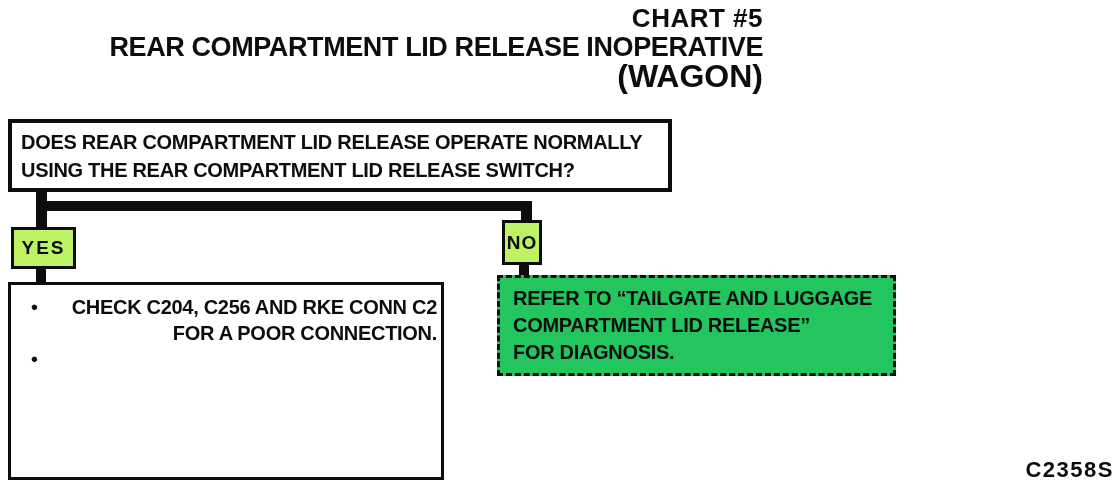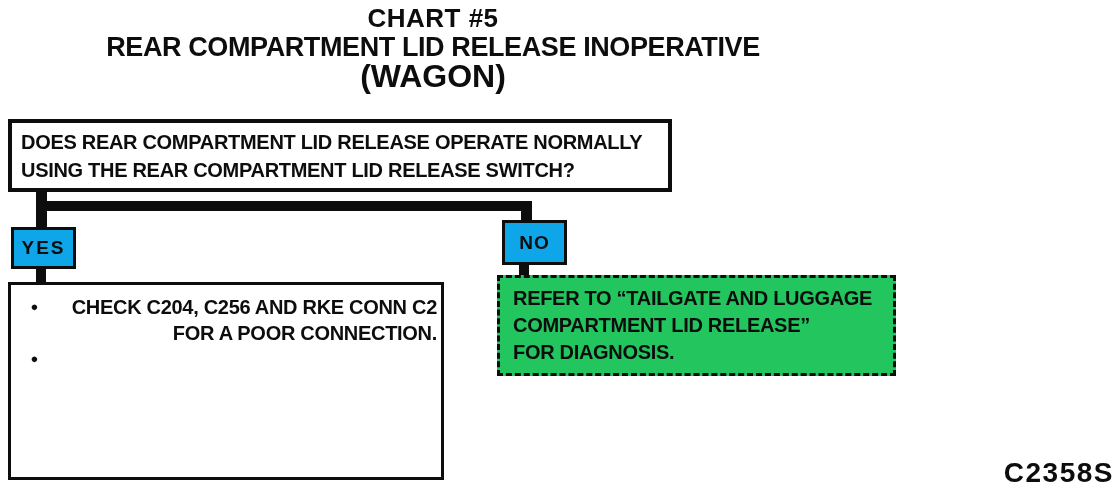--- a/index.html
+++ b/index.html
@@ -18,21 +18,21 @@
     -webkit-font-smoothing: antialiased;
   }
   .stage * { box-sizing: border-box; }
 
   
   .title-block {
     position: absolute;
     left: 103px;
     top: 3px;
     width: 660px;
-    text-align: center;
+    text-align: right;
     font-weight: bold;
   }
   .title-chart-number {
     font-size: 26px;
     line-height: 30px;
     letter-spacing: 0.5px;
   }
   .title-chart-name {
     font-size: 27px;
     line-height: 29px;
@@ -61,24 +61,24 @@
 
   .branch-label {
     position: absolute;
     border: 3.5px solid #0d0d0d;
     display: flex;
     align-items: center;
     justify-content: center;
     font-size: 19px;
     font-weight: bold;
     letter-spacing: 2px;
-    background: #0ea5e9;
+    background: #bef264;
   }
   .branch-yes { left: 11px;  top: 227px; width: 65px; height: 42px; }
-  .branch-no  { left: 502px; top: 220px; width: 65px; height: 45px; letter-spacing: 1px; }
+  .branch-no  { left: 502px; top: 220px; width: 40px; height: 45px; letter-spacing: 1px; }
 
   .action-box {
     position: absolute;
     left: 8px;
     top: 282px;
     width: 436px;
     height: 198px;
     border: 3px solid #0d0d0d;
     padding: 9px 4px 4px 0;
     font-weight: bold;
@@ -126,21 +126,21 @@
   .conn-horizontal { left: 36px;  top: 201px; width: 496px; height: 10px; }
   .conn-bar-to-no  { left: 521px; top: 201px; width: 11px;  height: 21px; }
   .conn-yes-down   { left: 36px;  top: 267px; width: 10px;  height: 17px; }
   .conn-no-down    { left: 519px; top: 263px; width: 10px;  height: 14px; }
 
   
   .figure-code {
     position: absolute;
     right: 6px;
     top: 457px;
-    font-size: 28px;
+    font-size: 22px;
     font-weight: bold;
     letter-spacing: 1.5px;
   }
 </style>
 </head>
 <body>
 
 <div class="stage">
 
   <div class="title-block">

